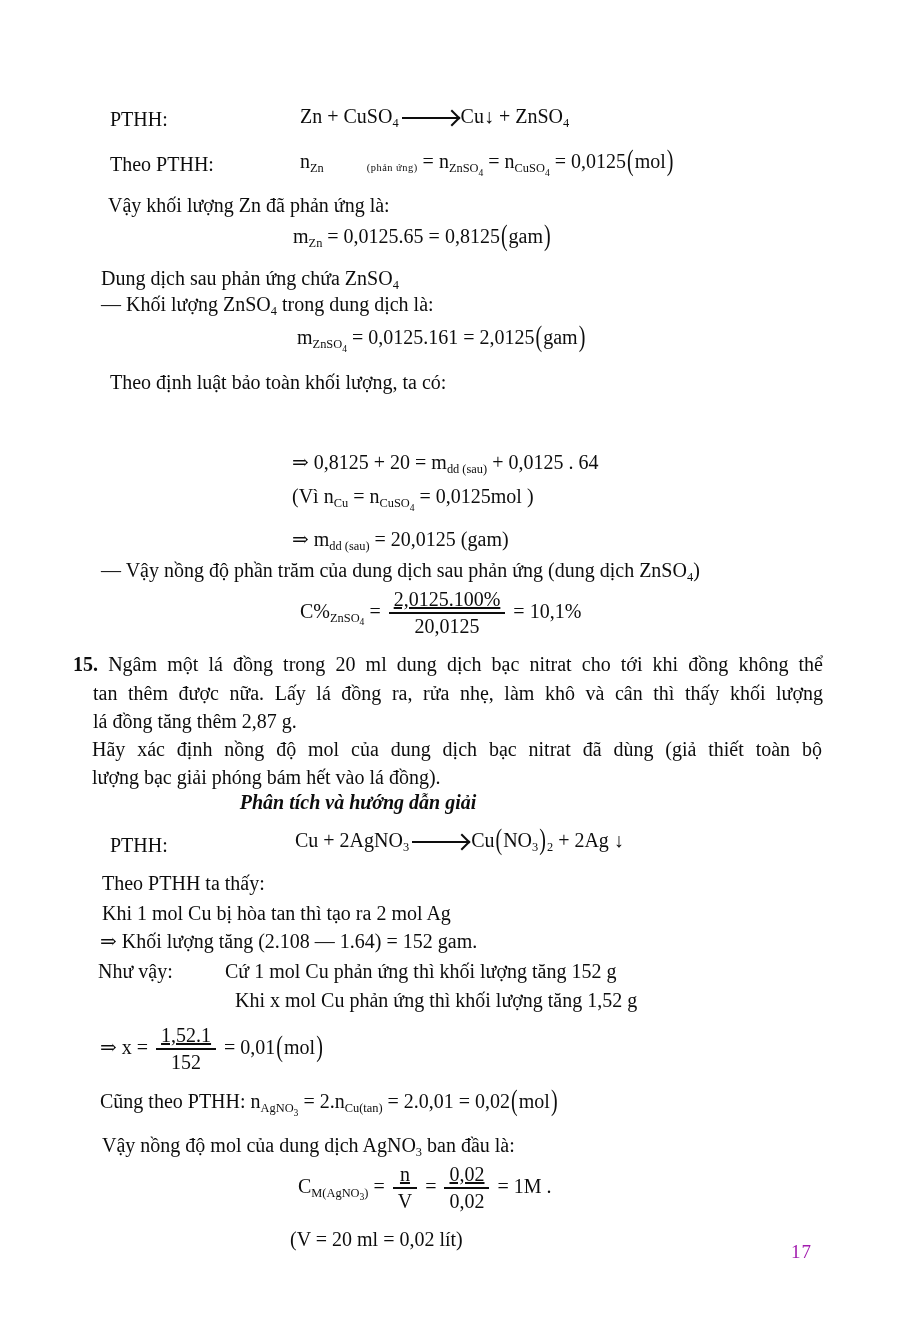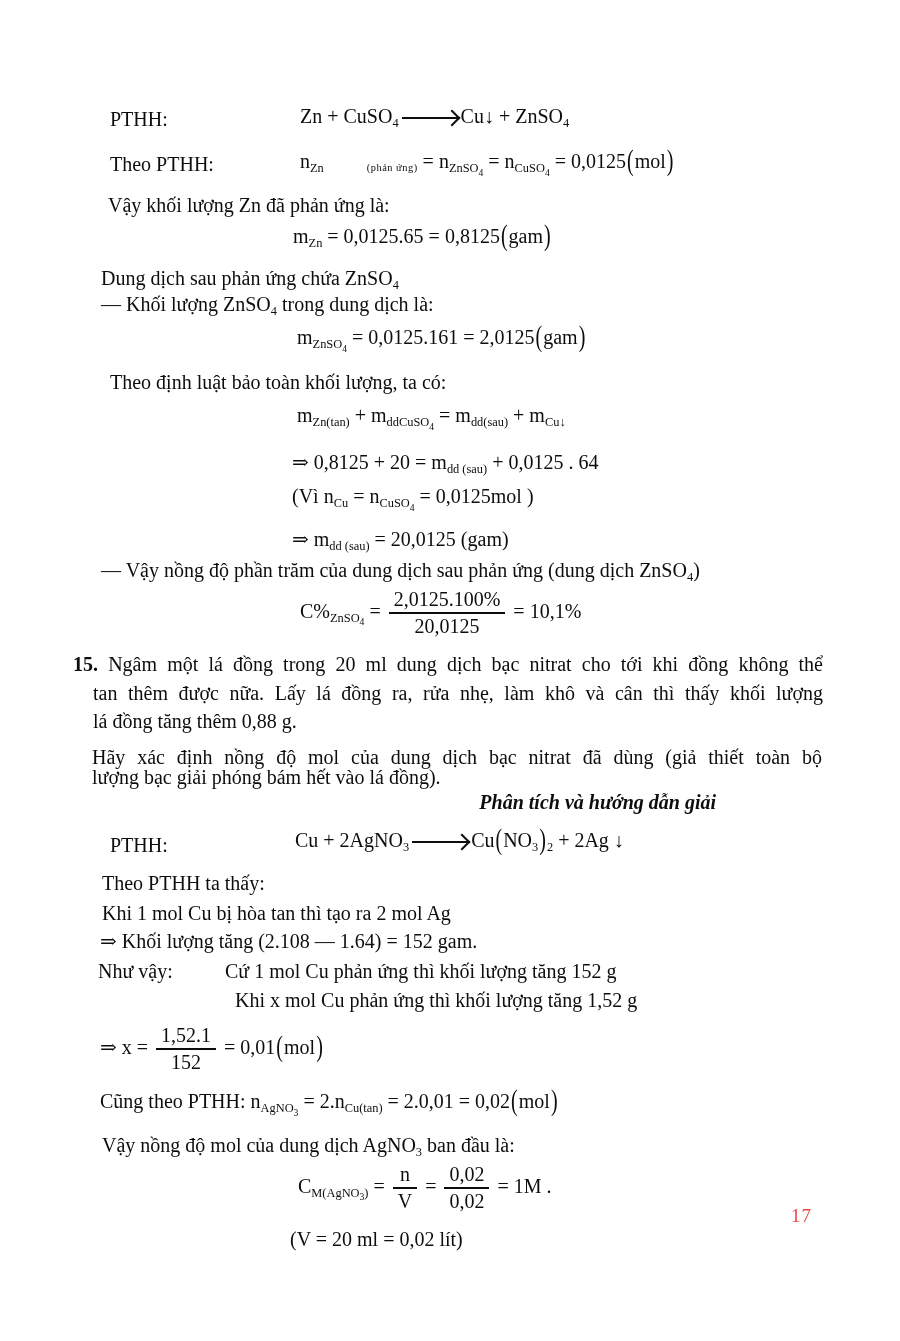--- a/index.html
+++ b/index.html
@@ -8,21 +8,21 @@
     font-family:"Liberation Serif","DejaVu Serif",serif;
     font-size:20px;color:#0d0d0d;margin:0 auto;overflow:hidden;padding-left:11px;
   }
   .abs{position:absolute;white-space:nowrap;line-height:1.25;}
   .pline{position:absolute;line-height:29px;}
   .jline{text-align:justify;text-align-last:justify;}
   sub.s1{font-size:0.62em;vertical-align:-0.35em;line-height:0;}
   sub.s2{font-size:0.48em;vertical-align:-0.8em;line-height:0;}
   sub.ss{font-size:0.52em;vertical-align:-0.32em;line-height:0;letter-spacing:0.5px;margin-left:40px;}
   .frac{display:inline-block;vertical-align:middle;text-align:center;margin:0 3px;line-height:1.15;}
-  .frac .fn{display:block;padding:0 5px 1px 5px;border-bottom:2px solid #0d0d0d;}
+  .frac .fn{display:block;padding:0 5px 1px 5px;border-bottom:2px solid #0d0d0d;text-decoration:underline;}
   .frac .fd{display:block;padding:1px 5px 0 5px;}
   .rarw{display:inline-block;position:relative;width:56px;height:2px;background:#0d0d0d;vertical-align:0.22em;margin:0 3px;}
   .rarw::after{content:"";position:absolute;right:0px;top:-4.5px;width:10px;height:10px;
     border-top:2px solid #0d0d0d;border-right:2px solid #0d0d0d;transform:rotate(45deg);transform-origin:center;}
   .tp{display:inline-block;transform:scaleY(1.45);transform-origin:center 55%;padding:0 1px;}
   .heading{font-weight:bold;font-style:italic;}
   .b{font-weight:bold;}
   .pagenum{font-size:19px;letter-spacing:1px;}
 </style>
 </head>
@@ -40,48 +40,47 @@
 
   <span class="abs" style="left:293px;top:224px"><span>m</span><sub class="s1">Zn</sub><span> = 0,0125.65 = 0,8125</span><span class="tp">(</span><span>gam</span><span class="tp">)</span></span>
 
   <span class="abs" style="left:101px;top:266px"><span>Dung dịch sau phản ứng chứa ZnSO</span><sub class="s1">4</sub></span>
   <span class="abs" style="left:101px;top:292px"><span>— Khối lượng ZnSO</span><sub class="s1">4</sub><span> trong dung dịch là:</span></span>
 
   <span class="abs" style="left:297px;top:325px"><span>m</span><sub class="s1">ZnSO</sub><sub class="s2">4</sub><span> = 0,0125.161 = 2,0125</span><span class="tp">(</span><span>gam</span><span class="tp">)</span></span>
 
   <span class="abs" style="left:110px;top:370px">Theo định luật bảo toàn khối lượng, ta có:</span>
 
-  <span class="abs" style="left:297px;top:403px"><span>m</span><sub class="s1">Zn(tan)</sub><span> + m</span><sub class="s1">ddCuSO</sub><sub class="s2">4</sub><span> = m</span><sub class="s1">dd(sau)</sub><span> + m</span><sub class="s1">Cu↓</sub></span>
   <span class="abs" style="left:292px;top:450px"><span>⇒ 0,8125 + 20 = m</span><sub class="s1">dd (sau)</sub><span> + 0,0125 . 64</span></span>
   <span class="abs" style="left:292px;top:484px"><span>(Vì n</span><sub class="s1">Cu</sub><span> = n</span><sub class="s1">CuSO</sub><sub class="s2">4</sub><span> = 0,0125mol )</span></span>
   <span class="abs" style="left:292px;top:527px"><span>⇒ m</span><sub class="s1">dd (sau)</sub><span> = 20,0125 (gam)</span></span>
 
   <span class="abs" style="left:101px;top:558px"><span>— Vậy nồng độ phần trăm của dung dịch sau phản ứng (dung dịch ZnSO</span><sub class="s1">4</sub><span>)</span></span>
 
   <span class="abs" style="left:300px;top:588px"><span>C%</span><sub class="s1">ZnSO</sub><sub class="s2">4</sub><span> = </span><span class="frac"><span class="fn">2,0125.100%</span><span class="fd">20,0125</span></span><span> = 10,1%</span></span>
 
   <div class="pline jline" style="left:73px;top:650px;width:750px;">
     <span class="b">15.</span>
     <span>Ngâm một lá đồng trong 20 ml dung dịch bạc nitrat cho tới khi đồng không thể</span>
   </div>
   <div class="pline jline" style="left:93px;top:679px;width:730px;">
     <span>tan thêm được nữa. Lấy lá đồng ra, rửa nhẹ, làm khô và cân thì thấy khối lượng</span>
   </div>
   <div class="pline" style="left:93px;top:707px;width:730px;">
-    <span>lá đồng tăng thêm 0,88 g.</span>
+    <span>lá đồng tăng thêm 2,87 g.</span>
   </div>
 
-  <div class="pline jline" style="left:92px;top:735px;width:730px;margin-top:8px;">
+  <div class="pline jline" style="left:92px;top:735px;width:730px;">
     <span>Hãy xác định nồng độ mol của dung dịch bạc nitrat đã dùng (giả thiết toàn bộ</span>
   </div>
   <div class="pline" style="left:92px;top:763px;width:730px;">
     <span>lượng bạc giải phóng bám hết vào lá đồng).</span>
   </div>
 
-  <div class="abs heading" style="left:0;top:790px;width:716px;text-align:right;">Phân tích và hướng dẫn giải</div>
+  <div class="abs heading" style="left:0;top:790px;width:716px;text-align:center;">Phân tích và hướng dẫn giải</div>
 
   <span class="abs" style="left:110px;top:833px">PTHH:</span>
   <span class="abs" style="left:295px;top:828px"><span>Cu + 2AgNO</span><sub class="s1">3</sub><span class="rarw"></span><span>Cu</span><span class="tp">(</span><span>NO</span><sub class="s1">3</sub><span class="tp">)</span><sub class="s1">2</sub><span> + 2Ag ↓</span></span>
 
   <span class="abs" style="left:102px;top:871px">Theo PTHH ta thấy:</span>
   <span class="abs" style="left:102px;top:901px">Khi 1 mol Cu bị hòa tan thì tạo ra 2 mol Ag</span>
   <span class="abs" style="left:100px;top:929px">⇒ Khối lượng tăng (2.108 — 1.64) = 152 gam.</span>
 
   <span class="abs" style="left:98px;top:959px">Như vậy:</span>
   <span class="abs" style="left:225px;top:959px">Cứ 1 mol Cu phản ứng thì khối lượng tăng 152 g</span>
@@ -90,15 +89,15 @@
   <span class="abs" style="left:100px;top:1024px"><span>⇒ x = </span><span class="frac"><span class="fn">1,52.1</span><span class="fd">152</span></span><span> = 0,01</span><span class="tp">(</span><span>mol</span><span class="tp">)</span></span>
 
   <span class="abs" style="left:100px;top:1089px"><span>Cũng theo PTHH: n</span><sub class="s1">AgNO</sub><sub class="s2">3</sub><span> = 2.n</span><sub class="s1">Cu(tan)</sub><span> = 2.0,01 = 0,02</span><span class="tp">(</span><span>mol</span><span class="tp">)</span></span>
 
   <span class="abs" style="left:102px;top:1133px"><span>Vậy nồng độ mol của dung dịch AgNO</span><sub class="s1">3</sub><span> ban đầu là:</span></span>
 
   <span class="abs" style="left:298px;top:1163px"><span>C</span><sub class="s1">M(AgNO</sub><sub class="s2">3</sub><sub class="s1">)</sub><span> = </span><span class="frac"><span class="fn">n</span><span class="fd">V</span></span><span> = </span><span class="frac"><span class="fn">0,02</span><span class="fd">0,02</span></span><span> = 1M .</span></span>
 
   <span class="abs" style="left:290px;top:1227px">(V = 20 ml = 0,02 lít)</span>
 
-  <span class="abs pagenum" style="left:791px;top:1204px;color:#ef4444;">17</span>
+  <span class="abs pagenum" style="left:791px;top:1240px;color:#a21caf;">17</span>
 
 </div>
 
 </body></html>

